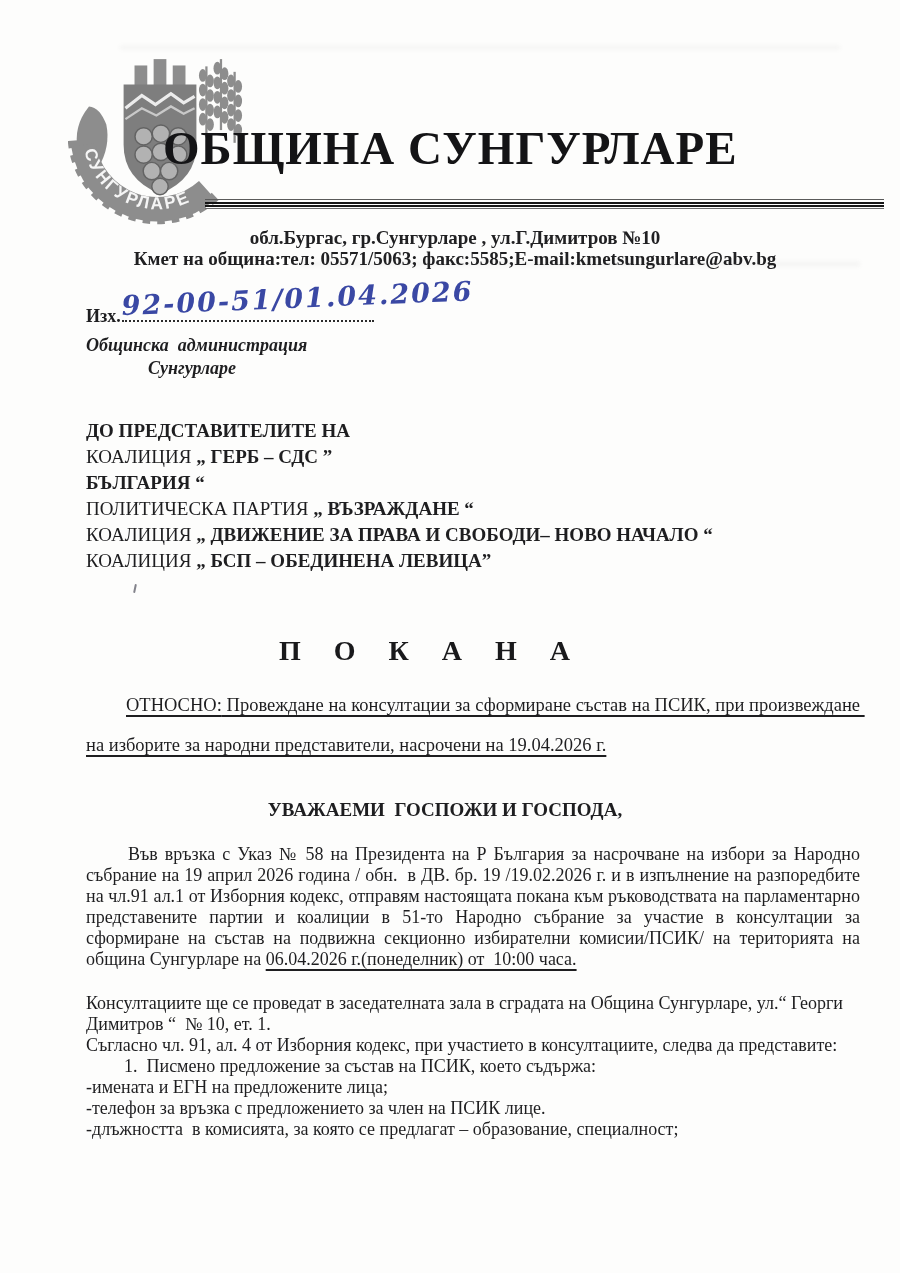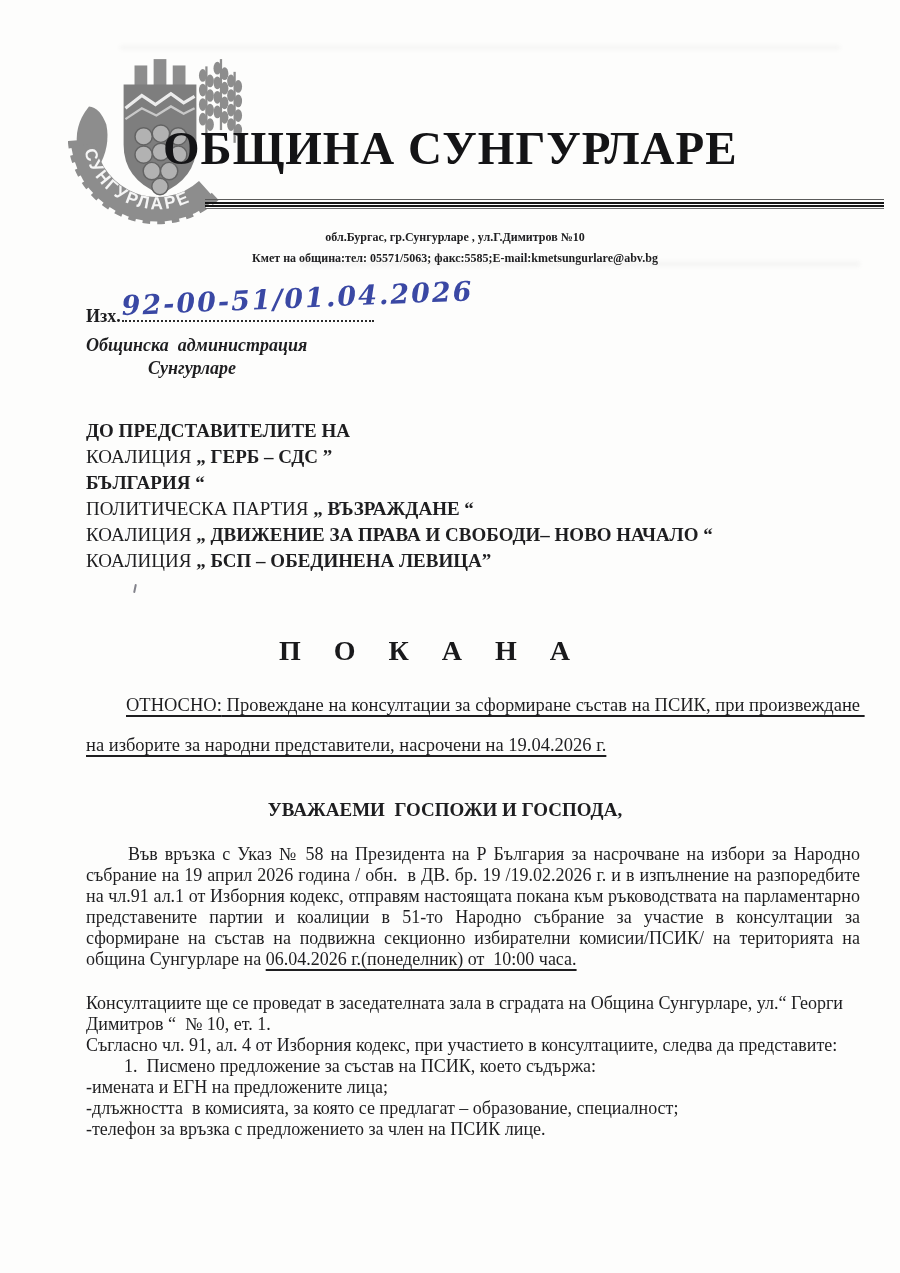--- a/index.html
+++ b/index.html
@@ -23,21 +23,21 @@
   .rule{
     position:absolute;left:205px;right:16px;top:199px;height:10px;
     background:linear-gradient(
       #5a5a5a 0 1.5px, transparent 1.5px 2.8px,
       #161616 2.8px 5.2px, transparent 5.2px 6.2px,
       #161616 6.2px 8.2px, transparent 8.2px 8.8px,
       #6a6a6a 8.8px 10px);
   }
   .contact{
     position:absolute;left:70px;top:227px;width:770px;
-    text-align:center;font-weight:bold;font-size:12px;line-height:21px;
+    text-align:center;font-weight:bold;font-size:19px;line-height:21px;
     color:#202022;
   }
   
   .ghost{position:absolute;background:#8f8f8f;opacity:.10;filter:blur(2px);pointer-events:none;}
   
   .content{margin:0 40px 0 86px;font-size:18px;line-height:21px;}
   .pre{white-space:pre-wrap;}
   
   .ref-block{position:relative;padding-top:6px;}
   .izh-line{position:relative;height:28px;font-weight:bold;font-size:18px;}
@@ -206,17 +206,17 @@
 
     <div class="salutation pre">УВАЖАЕМИ  ГОСПОЖИ И ГОСПОДА,</div>
 
     <p class="p1 pre"><span>Във връзка с Указ № 58 на Президента на Р България за насрочване на избори за Народно събрание на 19 април 2026 година / обн.  в ДВ. бр. 19 /19.02.2026 г. и в изпълнение на разпоредбите на чл.91 ал.1 от Изборния кодекс, отправям настоящата покана към ръководствата на парламентарно представените партии и коалиции в 51-то Народно събрание за участие в консултации за сформиране на състав на подвижна секционно избирателни комисии/ПСИК/ на територията на община Сунгурларе на </span><span class="u">06.04.2026 г.(понеделник) от  10:00 часа.</span></p>
 
     <p class="p2 pre">Консултациите ще се проведат в заседателната зала в сградата на Община Сунгурларе, ул.“ Георги Димитров “  № 10, ет. 1.</p>
     <p class="p3 pre">Съгласно чл. 91, ал. 4 от Изборния кодекс, при участието в консултациите, следва да представите:</p>
     <p class="list-intro pre">1.  Писмено предложение за състав на ПСИК, което съдържа:</p>
 
     <p class="req pre">-имената и ЕГН на предложените лица;</p>
+    <p class="req pre">-телефон за връзка с предложението за член на ПСИК лице.</p>
     <p class="req pre">-длъжността  в комисията, за която се предлагат – образование, специалност;</p>
-    <p class="req pre">-телефон за връзка с предложението за член на ПСИК лице.</p>
   </div>
 
 </div>
 
 </body></html>

